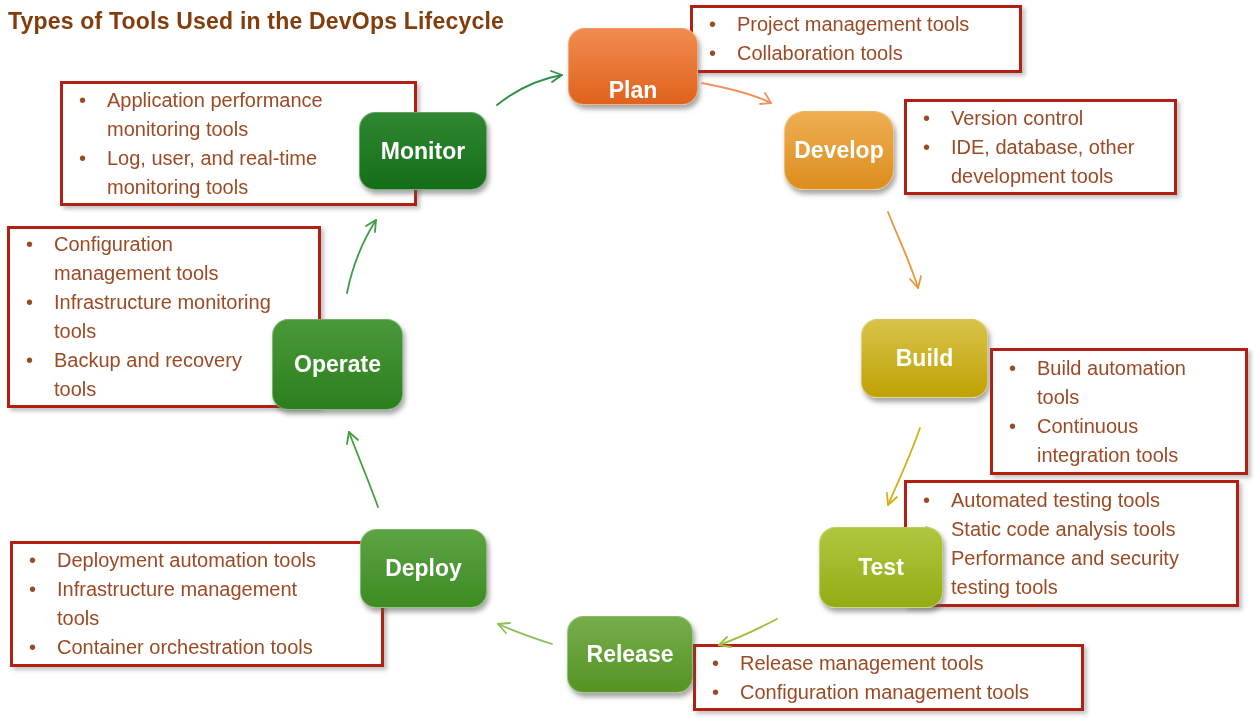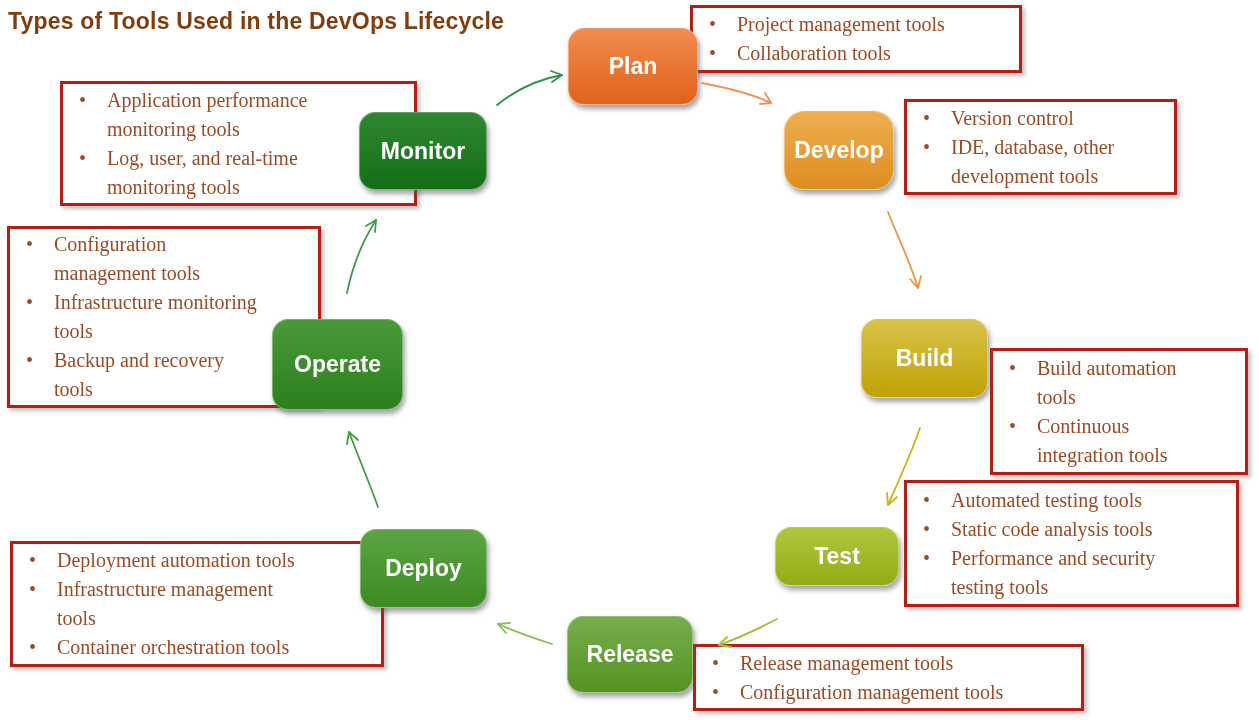--- a/index.html
+++ b/index.html
@@ -6,46 +6,46 @@
   body{width:1259px;height:720px;position:relative;overflow:hidden;
        font-family:"Liberation Sans","DejaVu Sans",sans-serif;}
   .canvas{position:absolute;inset:0;width:1259px;height:720px;background:#ffffff;}
 
   .title{position:absolute;left:8px;top:8px;font-size:23px;font-weight:bold;
          color:#833C0B;letter-spacing:0.2px;}
 
   .tools-box{position:absolute;background:#ffffff;border:3px solid #B22014;
              box-shadow:3px 3px 4px rgba(120,120,120,0.45);
              display:flex;flex-direction:column;justify-content:center;
-             box-sizing:border-box;padding:4px 6px 4px 12px;z-index:1;font-family:Liberation Serif, serif;}
+             box-sizing:border-box;padding:4px 6px 4px 12px;z-index:1;}
   .tools-box ul{list-style:none;margin:0;padding:0;}
   .tools-box li{position:relative;padding-left:32px;font-size:20px;line-height:29px;
                 color:#9C4A24;white-space:pre-line;}
   .tools-box li::before{content:"\2022";position:absolute;left:4px;top:0;
                 color:#9C4A24;font-size:20px;}
 
   .stage-box{position:absolute;border-radius:16px;display:flex;align-items:center;
              justify-content:center;color:#ffffff;font-weight:bold;font-size:23px;
              box-shadow:2px 4px 5px rgba(90,90,90,0.55);z-index:2;
              border:1px solid rgba(255,255,255,0.35);box-sizing:border-box;}
 
-  .c-plan{background:linear-gradient(#F18C4F,#E0621C);}
+  .c-plan{background:linear-gradient(#F18C4F,#E0621C);align-items:flex-end;}
   .c-develop{background:linear-gradient(#EFAE52,#DC8E1E);}
   .c-build{background:linear-gradient(#D8C34A,#BFA203);}
   .c-test{background:linear-gradient(#AFC73F,#93AC14);}
   .c-release{background:linear-gradient(#77AE4D,#559323);}
   .c-deploy{background:linear-gradient(#5CA443,#3D8B23);}
   .c-operate{background:linear-gradient(#4A9939,#2C7F1D);}
   .c-monitor{background:linear-gradient(#2F8732,#146E17);}
 
   
   #box-plan   {left:568px;top:28px; width:130px;height:77px;}
   #box-develop{left:784px;top:111px;width:110px;height:79px;border-radius:20px;}
   #box-build  {left:861px;top:319px;width:127px;height:79px;}
-  #box-test   {left:775px;top:527px;width:124px;height:59px;}
+  #box-test   {left:819px;top:527px;width:124px;height:81px;}
   #box-release{left:567px;top:616px;width:126px;height:77px;}
   #box-deploy {left:360px;top:529px;width:127px;height:79px;}
   #box-operate{left:272px;top:319px;width:131px;height:91px;}
   #box-monitor{left:359px;top:112px;width:128px;height:78px;}
 
   #tools-plan   {left:690px;top:5px;  width:332px;height:68px;}
   #tools-develop{left:904px;top:99px; width:273px;height:96px;}
   #tools-build  {left:990px;top:304px;width:258px;height:127px;margin-top:44px;}
   #tools-test   {left:904px;top:480px;width:335px;height:127px;}
   #tools-release{left:693px;top:644px;width:391px;height:67px;justify-content:center;}

